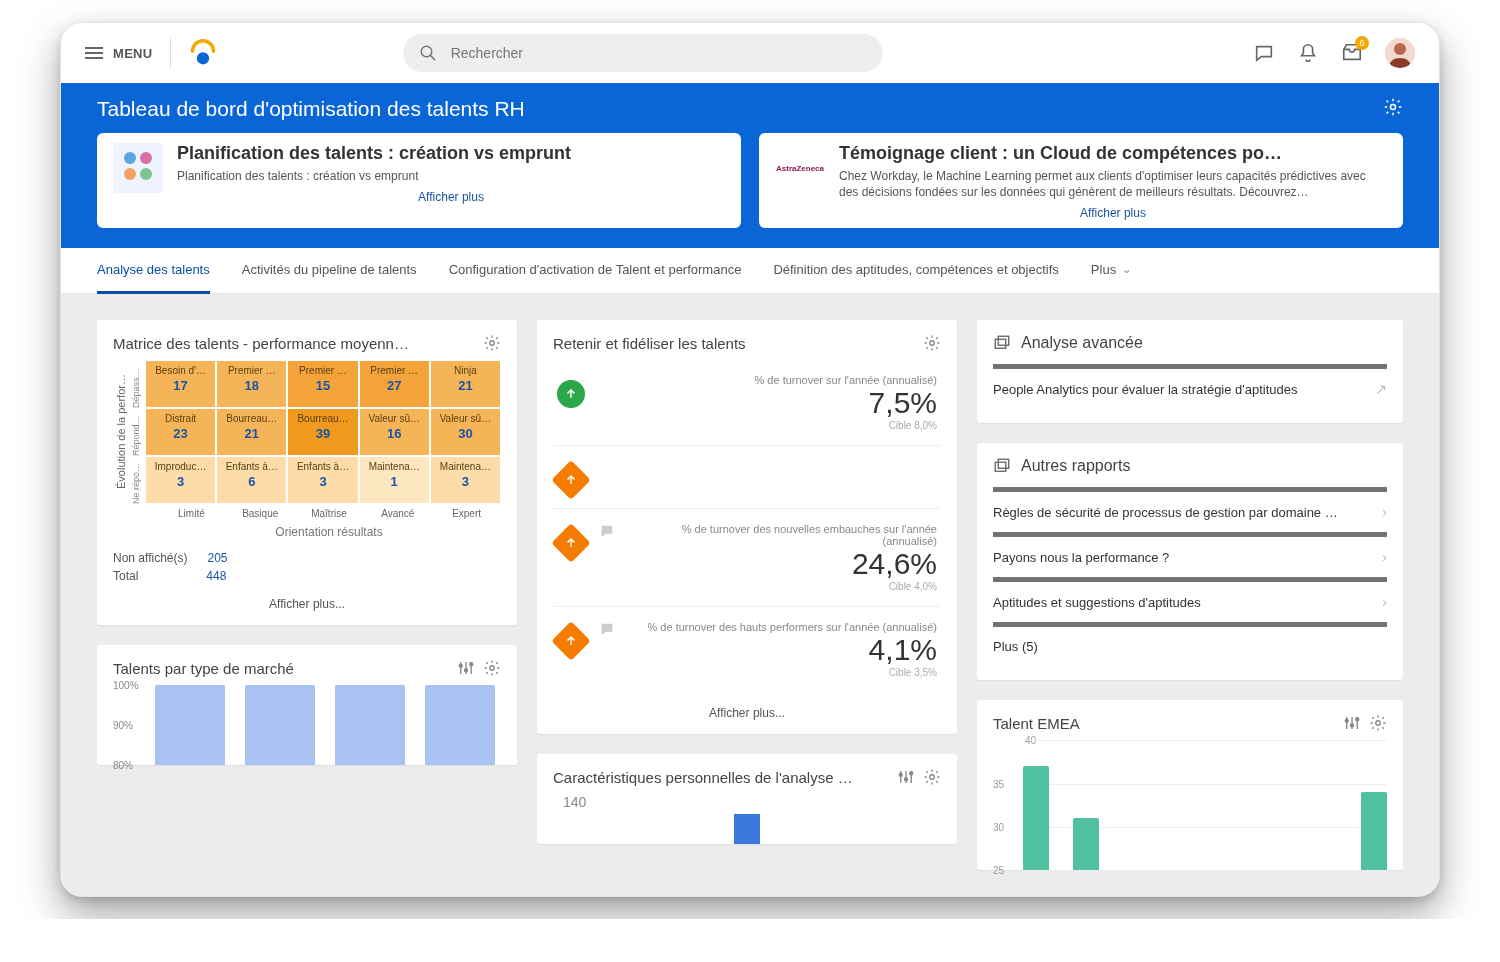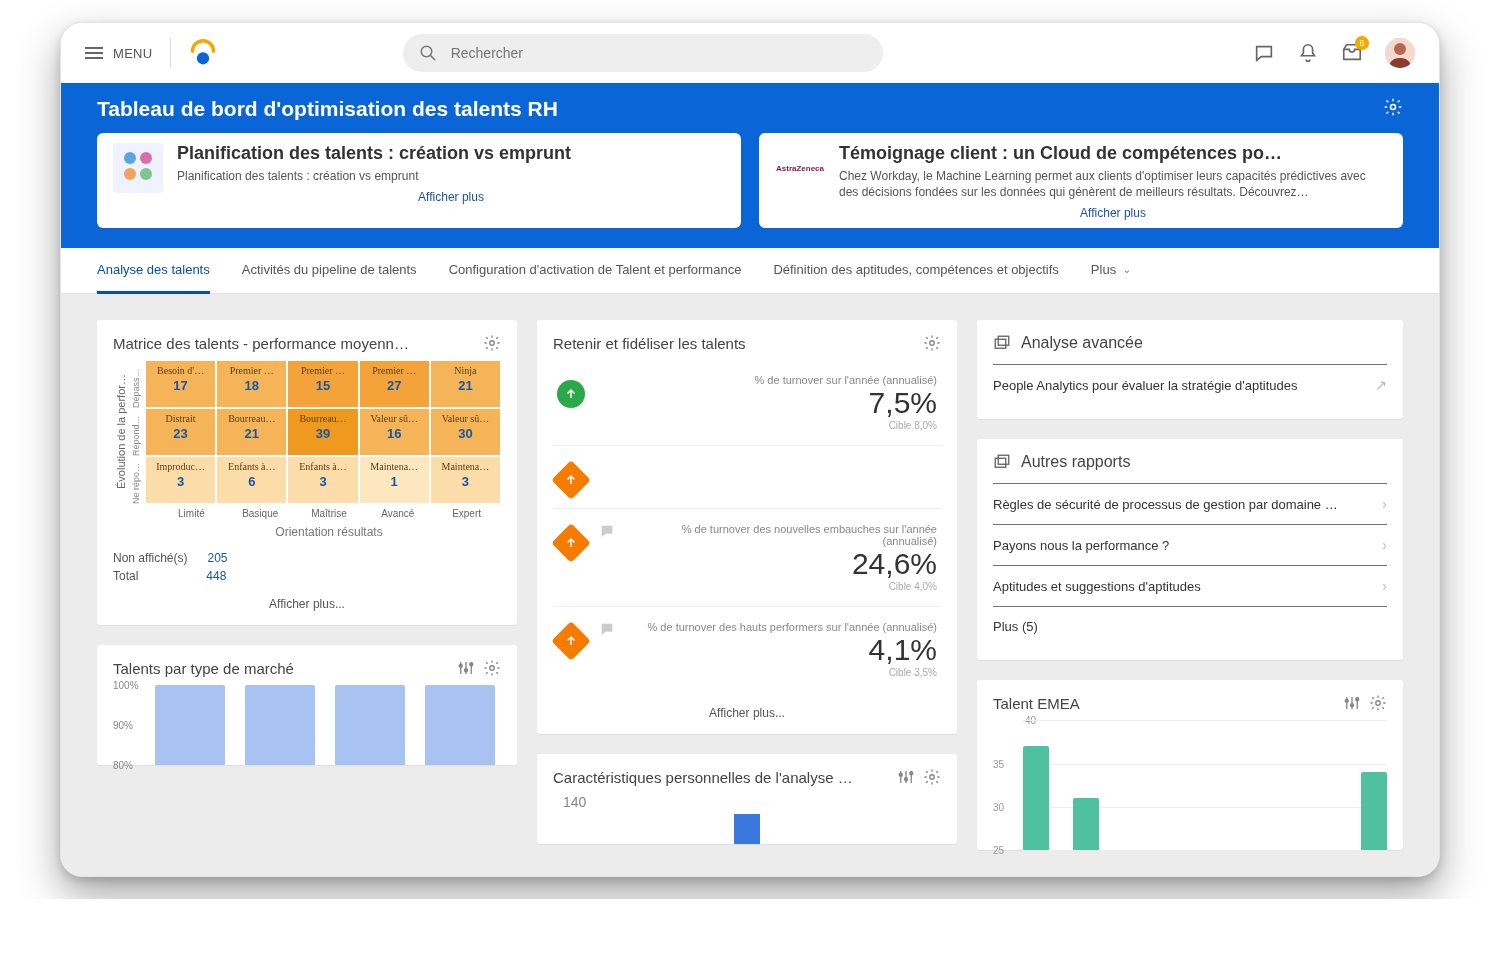--- a/index.html
+++ b/index.html
@@ -21,40 +21,40 @@
   .shell{
     width:1380px;margin:22px auto;border-radius:22px;overflow:hidden;
     box-shadow:0 18px 40px rgba(0,0,0,.35),0 4px 10px rgba(0,0,0,.15);
     border:1px solid #e3e3e3;background:#fff;
   }
 
   
   .appbar{display:flex;align-items:center;height:60px;padding:0 24px;background:#fff;}
   .menu-btn{display:flex;align-items:center;gap:10px;cursor:pointer;}
   .menu-btn .bars span{display:block;width:18px;height:2px;background:#666;margin:3px 0;}
-  .menu-btn .lbl{font-weight:400;color:#555;font-size:13px;letter-spacing:.3px;}
+  .menu-btn .lbl{font-weight:700;color:#555;font-size:13px;letter-spacing:.3px;}
   .divider{width:1px;height:30px;background:#ddd;margin:0 18px;}
   .logo{width:28px;height:28px;}
   .logo svg{width:28px;height:28px;display:block;}
   .search{flex:0 0 480px;margin:0 auto;height:38px;border-radius:19px;background:#eee;
          display:flex;align-items:center;padding:0 16px;color:#666;}
   .search svg{width:18px;height:18px;margin-right:12px;}
   .search input{border:none;background:transparent;outline:none;font-size:14px;color:#555;flex:1;}
   .right-icons{margin-left:auto;display:flex;align-items:center;gap:22px;}
   .ic{width:22px;height:22px;position:relative;cursor:pointer;}
   .ic svg{width:22px;height:22px;stroke:#666;fill:none;stroke-width:1.8;}
   .ic .badge{position:absolute;top:-6px;right:-6px;min-width:14px;height:14px;border-radius:7px;
              background:var(--badge);color:#fff;font-size:9px;display:flex;align-items:center;justify-content:center;padding:0 3px;}
   .avatar{width:30px;height:30px;border-radius:50%;overflow:hidden;background:#ddd;cursor:pointer;}
   .avatar svg{width:30px;height:30px;}
 
   
   .hero{background:var(--blue);padding:14px 36px 20px;color:#fff;}
   .hero-top{display:flex;align-items:center;justify-content:space-between;margin-bottom:12px;}
-  .hero-title{font-size:21px;font-weight:700;}
+  .hero-title{font-size:21px;font-weight:400;}
   .hero-gear svg{width:20px;height:20px;stroke:#fff;fill:none;stroke-width:1.8;}
   .hero-cards{display:flex;gap:18px;}
   .hcard{flex:1;background:#fff;border-radius:6px;padding:10px 16px 8px;color:#333;display:flex;gap:14px;min-width:0;}
   .hcard .thumb{flex:0 0 50px;height:50px;border-radius:4px;background:#eef3ff;display:flex;align-items:center;justify-content:center;}
   .hcard .body{flex:1;min-width:0;}
   .hcard .ttl{font-weight:700;font-size:18px;white-space:nowrap;overflow:hidden;text-overflow:ellipsis;}
   .hcard .sub{font-size:12px;color:#555;margin-top:4px;line-height:1.35;}
   .hcard .more{text-align:center;color:var(--chip-link);font-size:12px;margin-top:6px;cursor:pointer;}
 
   
@@ -74,21 +74,21 @@
   
   .matrix-wrap{display:flex;}
   .matrix-y{writing-mode:vertical-rl;transform:rotate(180deg);font-size:11px;color:#666;
             display:flex;align-items:center;justify-content:center;padding:0 2px 0 0;}
   .matrix-yticks{display:flex;flex-direction:column;justify-content:space-around;font-size:9px;color:#888;padding:0 4px;}
   .matrix-yticks span{writing-mode:vertical-rl;transform:rotate(180deg);height:48px;display:flex;align-items:center;}
   .matrix{flex:1;}
   .mrow{display:flex;}
   .cell{flex:1;height:48px;border:1px solid #fff;padding:4px;font-size:10px;color:#5a3e10;text-align:center;
         overflow:hidden;white-space:nowrap;text-overflow:ellipsis;}
-  .cell .lab{display:block;font-size:10px;color:#5a3e10;overflow:hidden;text-overflow:ellipsis;font-family:Liberation Serif, serif;}
+  .cell .lab{display:block;font-size:10px;color:#5a3e10;overflow:hidden;text-overflow:ellipsis;}
   .cell .val{display:block;font-size:13px;color:var(--chip-link);font-weight:600;margin-top:2px;}
   .matrix-xticks{display:flex;font-size:10px;color:#666;margin-top:4px;}
   .matrix-xticks span{flex:1;text-align:center;}
   .matrix-xlabel{text-align:center;font-size:12px;color:#777;margin-top:6px;}
   .matrix-footer{font-size:12px;color:#555;margin-top:12px;}
   .matrix-footer .row{display:flex;gap:20px;margin:4px 0;}
   .matrix-footer .num{color:var(--chip-link);}
   .card-more{text-align:center;font-size:12px;color:#555;margin-top:14px;cursor:pointer;}
 
   
@@ -113,21 +113,21 @@
   .kpi .tgt{font-size:10px;color:#aaa;}
 
   
   .mini-chart{display:flex;align-items:flex-end;height:50px;gap:6px;justify-content:center;margin-top:8px;}
   .mini-bar{width:26px;background:#3b78de;}
 
   
   .linkcard .lc-head{display:flex;align-items:center;gap:10px;font-size:16px;color:#444;margin-bottom:12px;}
   .linkcard .lc-head svg{width:18px;height:18px;stroke:#666;fill:none;stroke-width:1.8;}
   .linkcard .item{display:flex;align-items:center;justify-content:space-between;font-size:13px;color:#333;
-                  padding:12px 0;border-top:1px solid #737373;cursor:pointer;}
+                  padding:12px 0;border-top:5px solid #737373;cursor:pointer;}
   .linkcard .item:first-of-type{border-top:none;}
   .linkcard .item .arr{color:#bbb;font-size:14px;}
 
   
   .emea{position:relative;height:130px;margin-top:8px;}
   .emea .yt{position:absolute;left:0;font-size:10px;color:#999;transform:translateY(-50%);}
   .emea .bars{position:absolute;left:30px;right:0;bottom:0;top:0;display:flex;align-items:flex-end;gap:24px;}
   .emea .bars .b{width:26px;background:var(--teal);border-radius:2px 2px 0 0;}
   .emea .bars .spacer{flex:1;}
   .emea .gl{position:absolute;left:30px;right:0;height:1px;background:#eee;}

